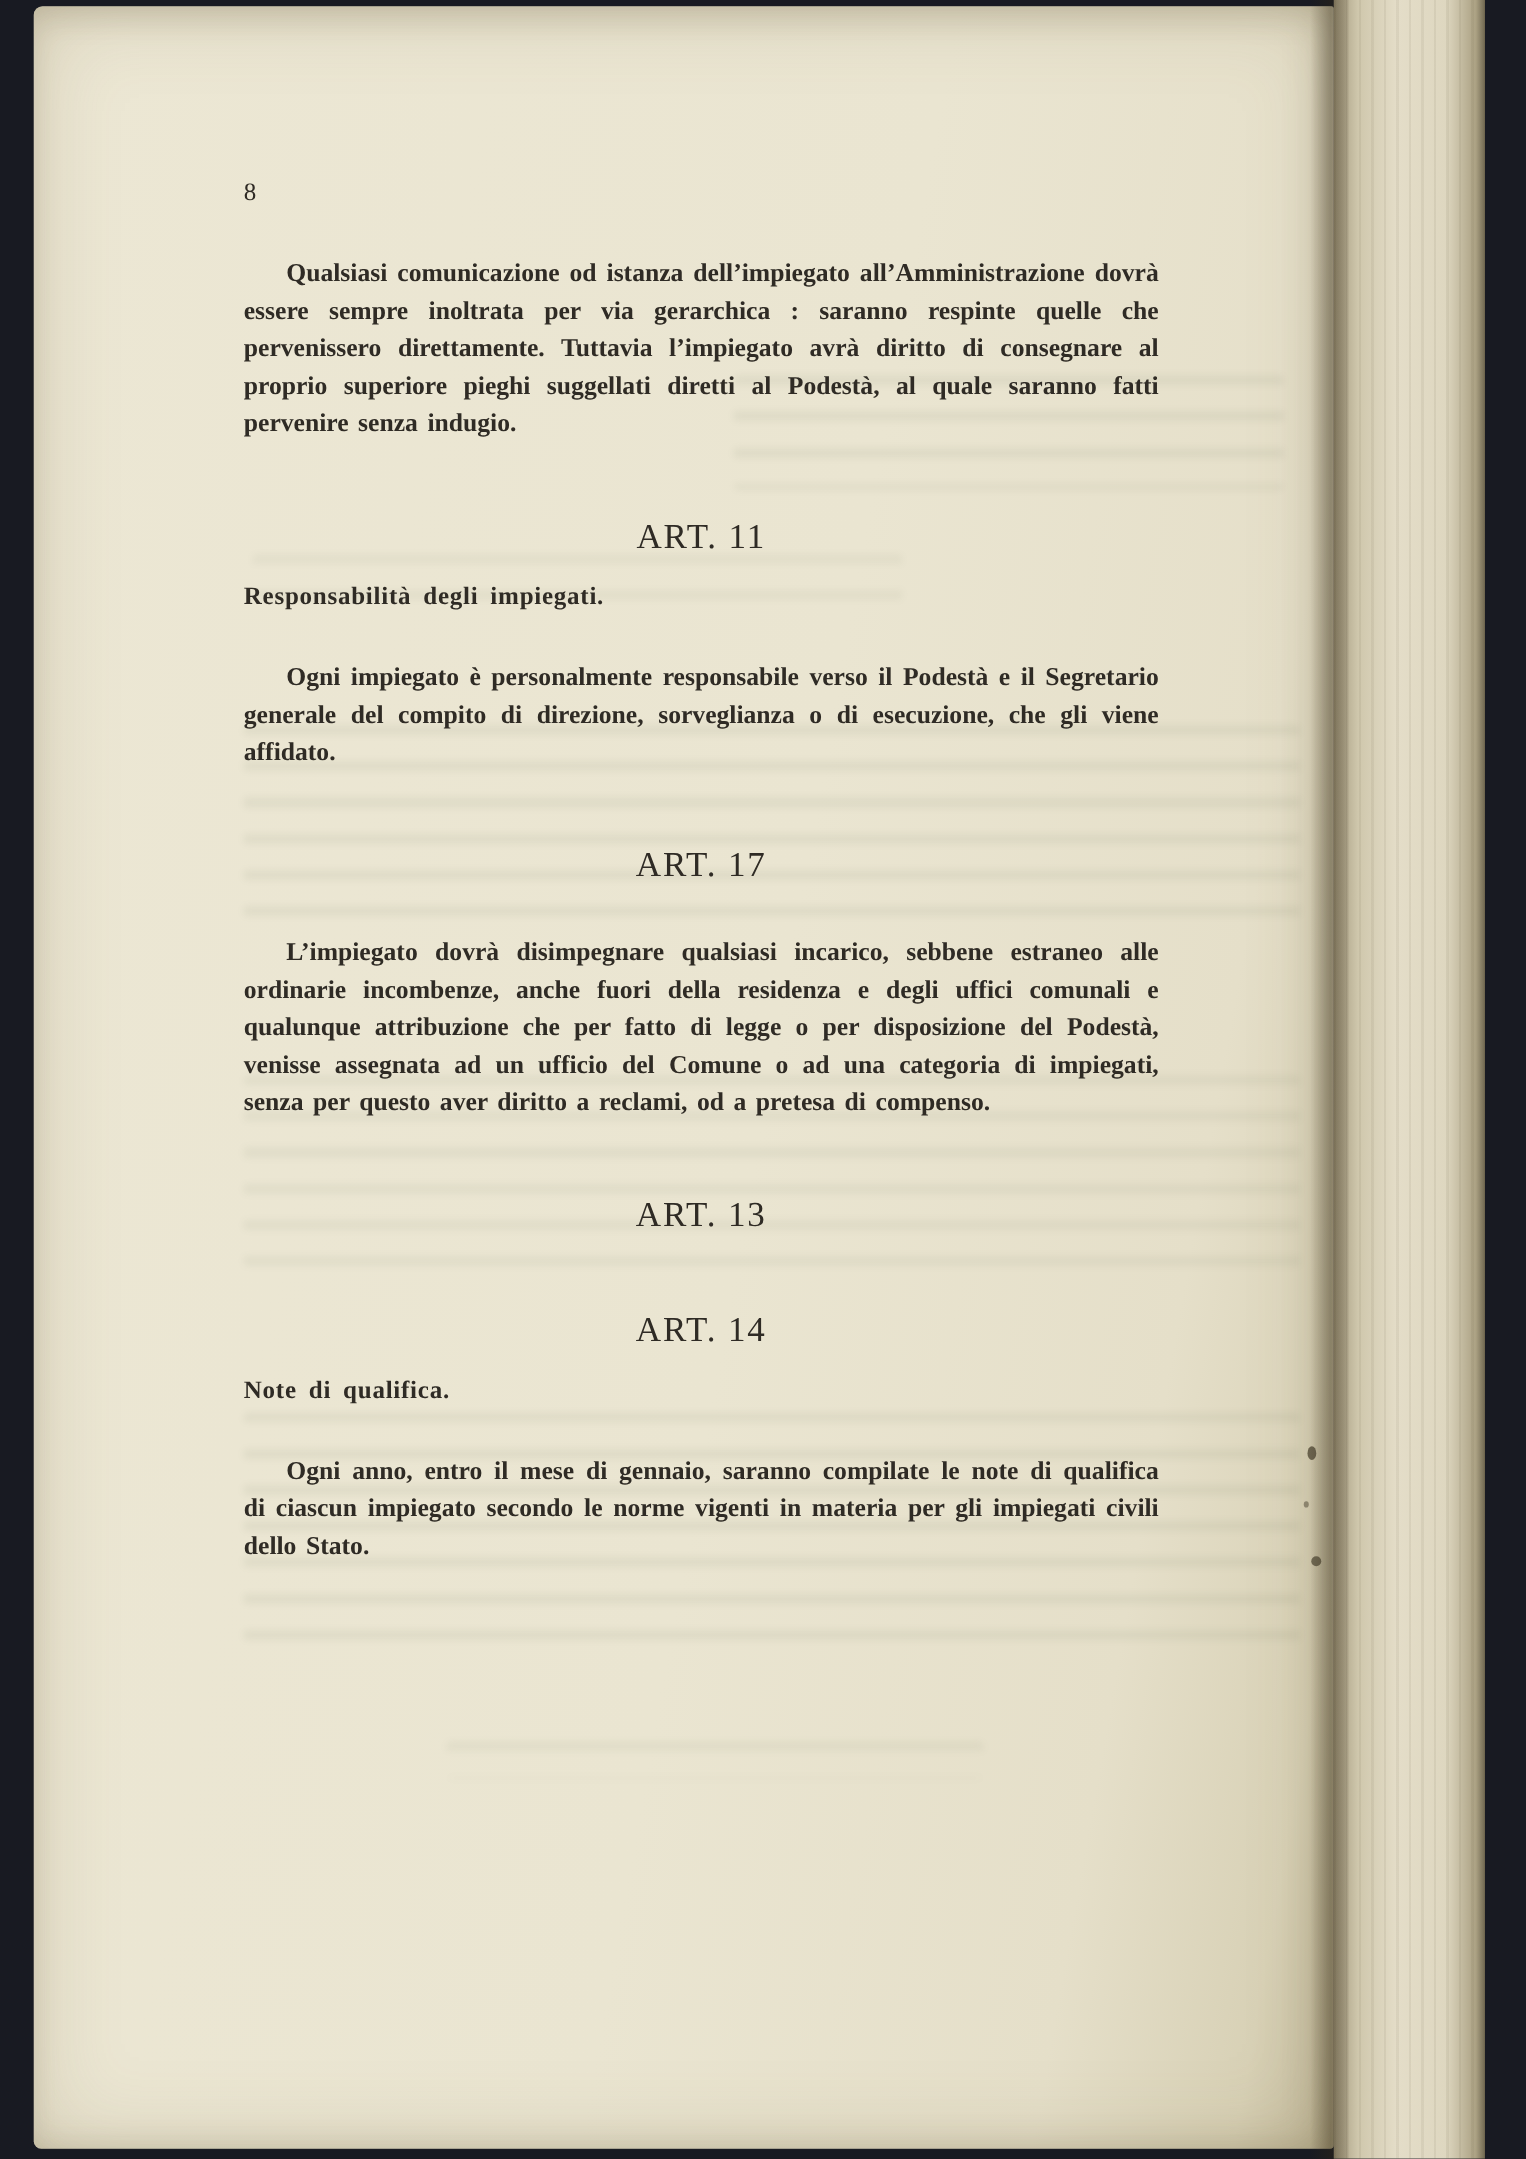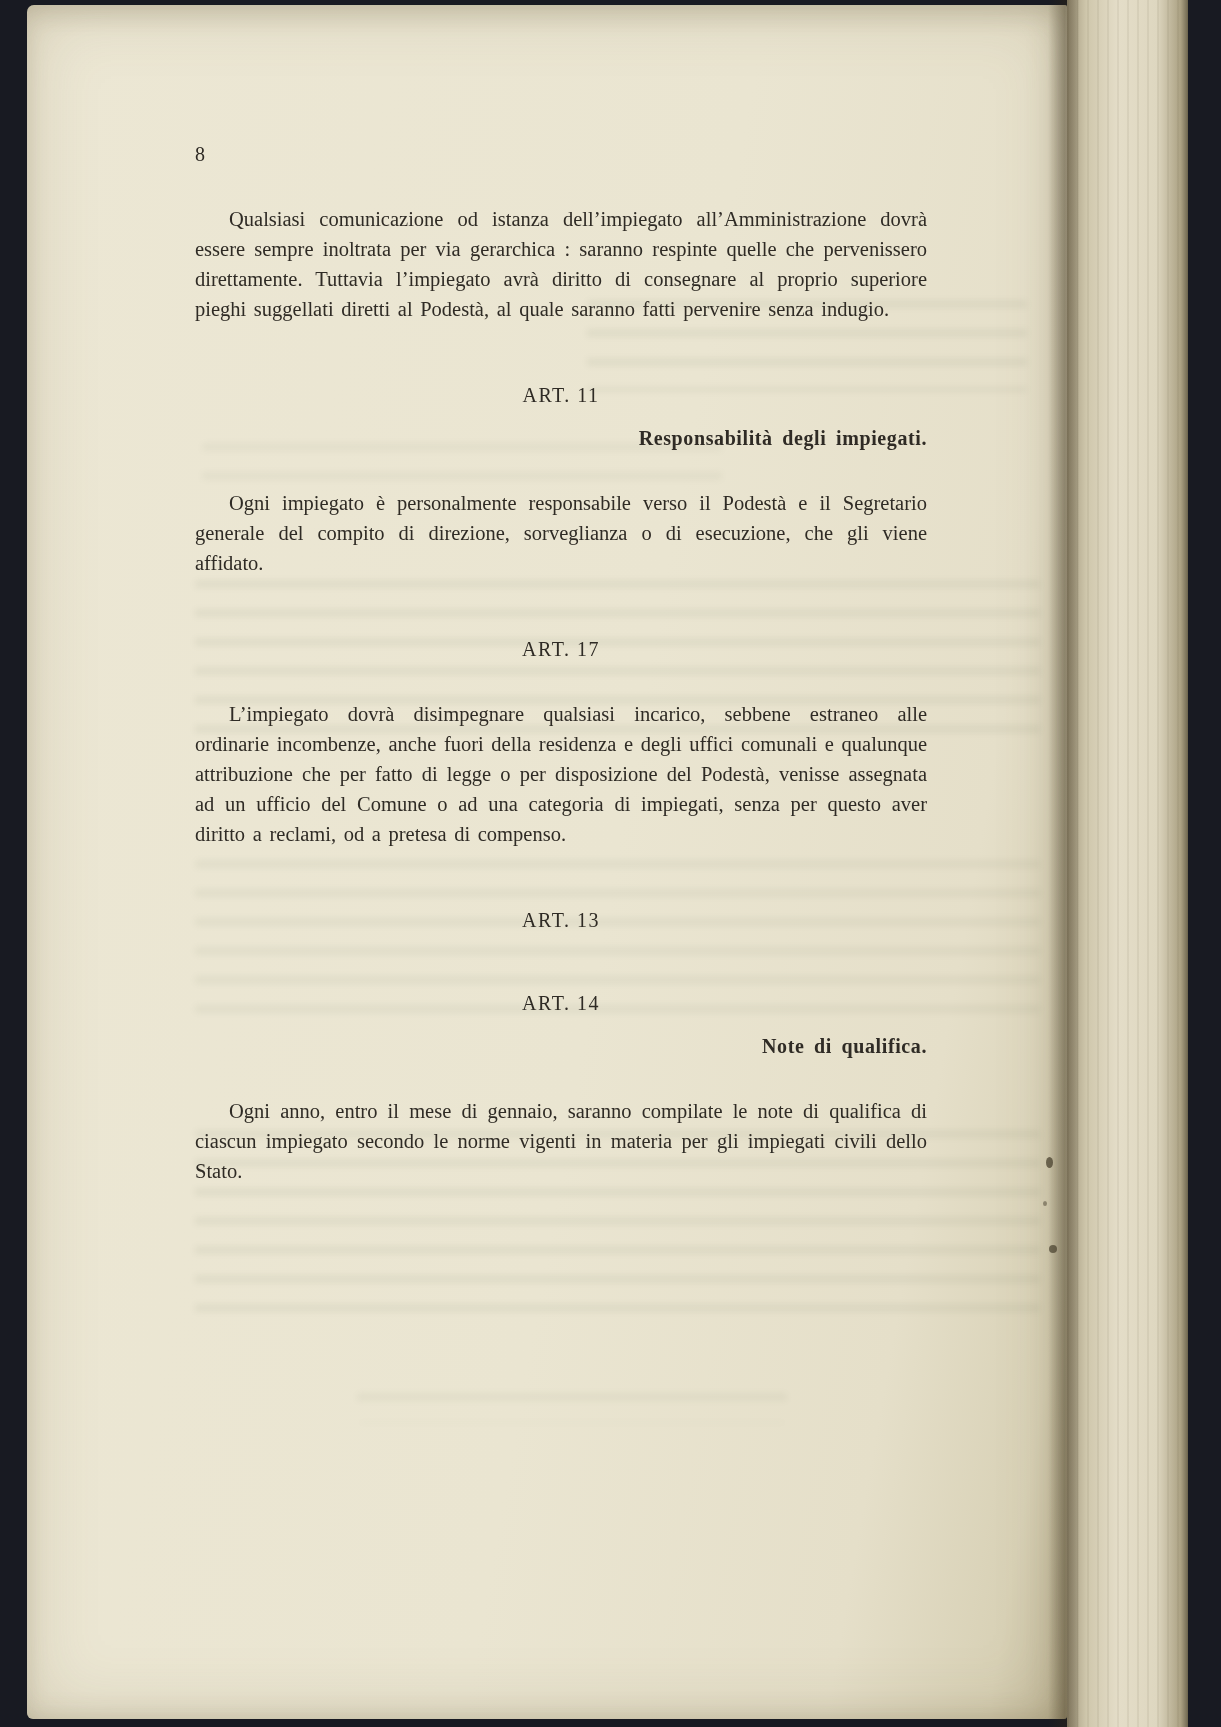--- a/index.html
+++ b/index.html
@@ -79,33 +79,34 @@
     margin-top:138px;
     font-size:20px;
     letter-spacing:.5px;
   }
   .para {
     margin-top:38px;
     font-size:20.5px;
     line-height:30px;
     text-align:justify;
     word-spacing:2.5px;
+    font-weight:bold;
   }
   .para.indent { text-indent:34px; }
   .para + .para { margin-top:6px; }
   .art-label {
     margin-top:60px;
     text-align:center;
-    font-size:20px;
+    font-size:28px;
     font-weight:normal;
     letter-spacing:1.5px;
   }
   .art-title {
     margin-top:20px;
-    text-align:right;
+    text-align:left;
     font-size:20px;
     font-weight:bold;
     letter-spacing:.6px;
     word-spacing:4px;
   }
   section .para:first-of-type { margin-top:38px; }
 </style>
 </head>
 <body>
 

